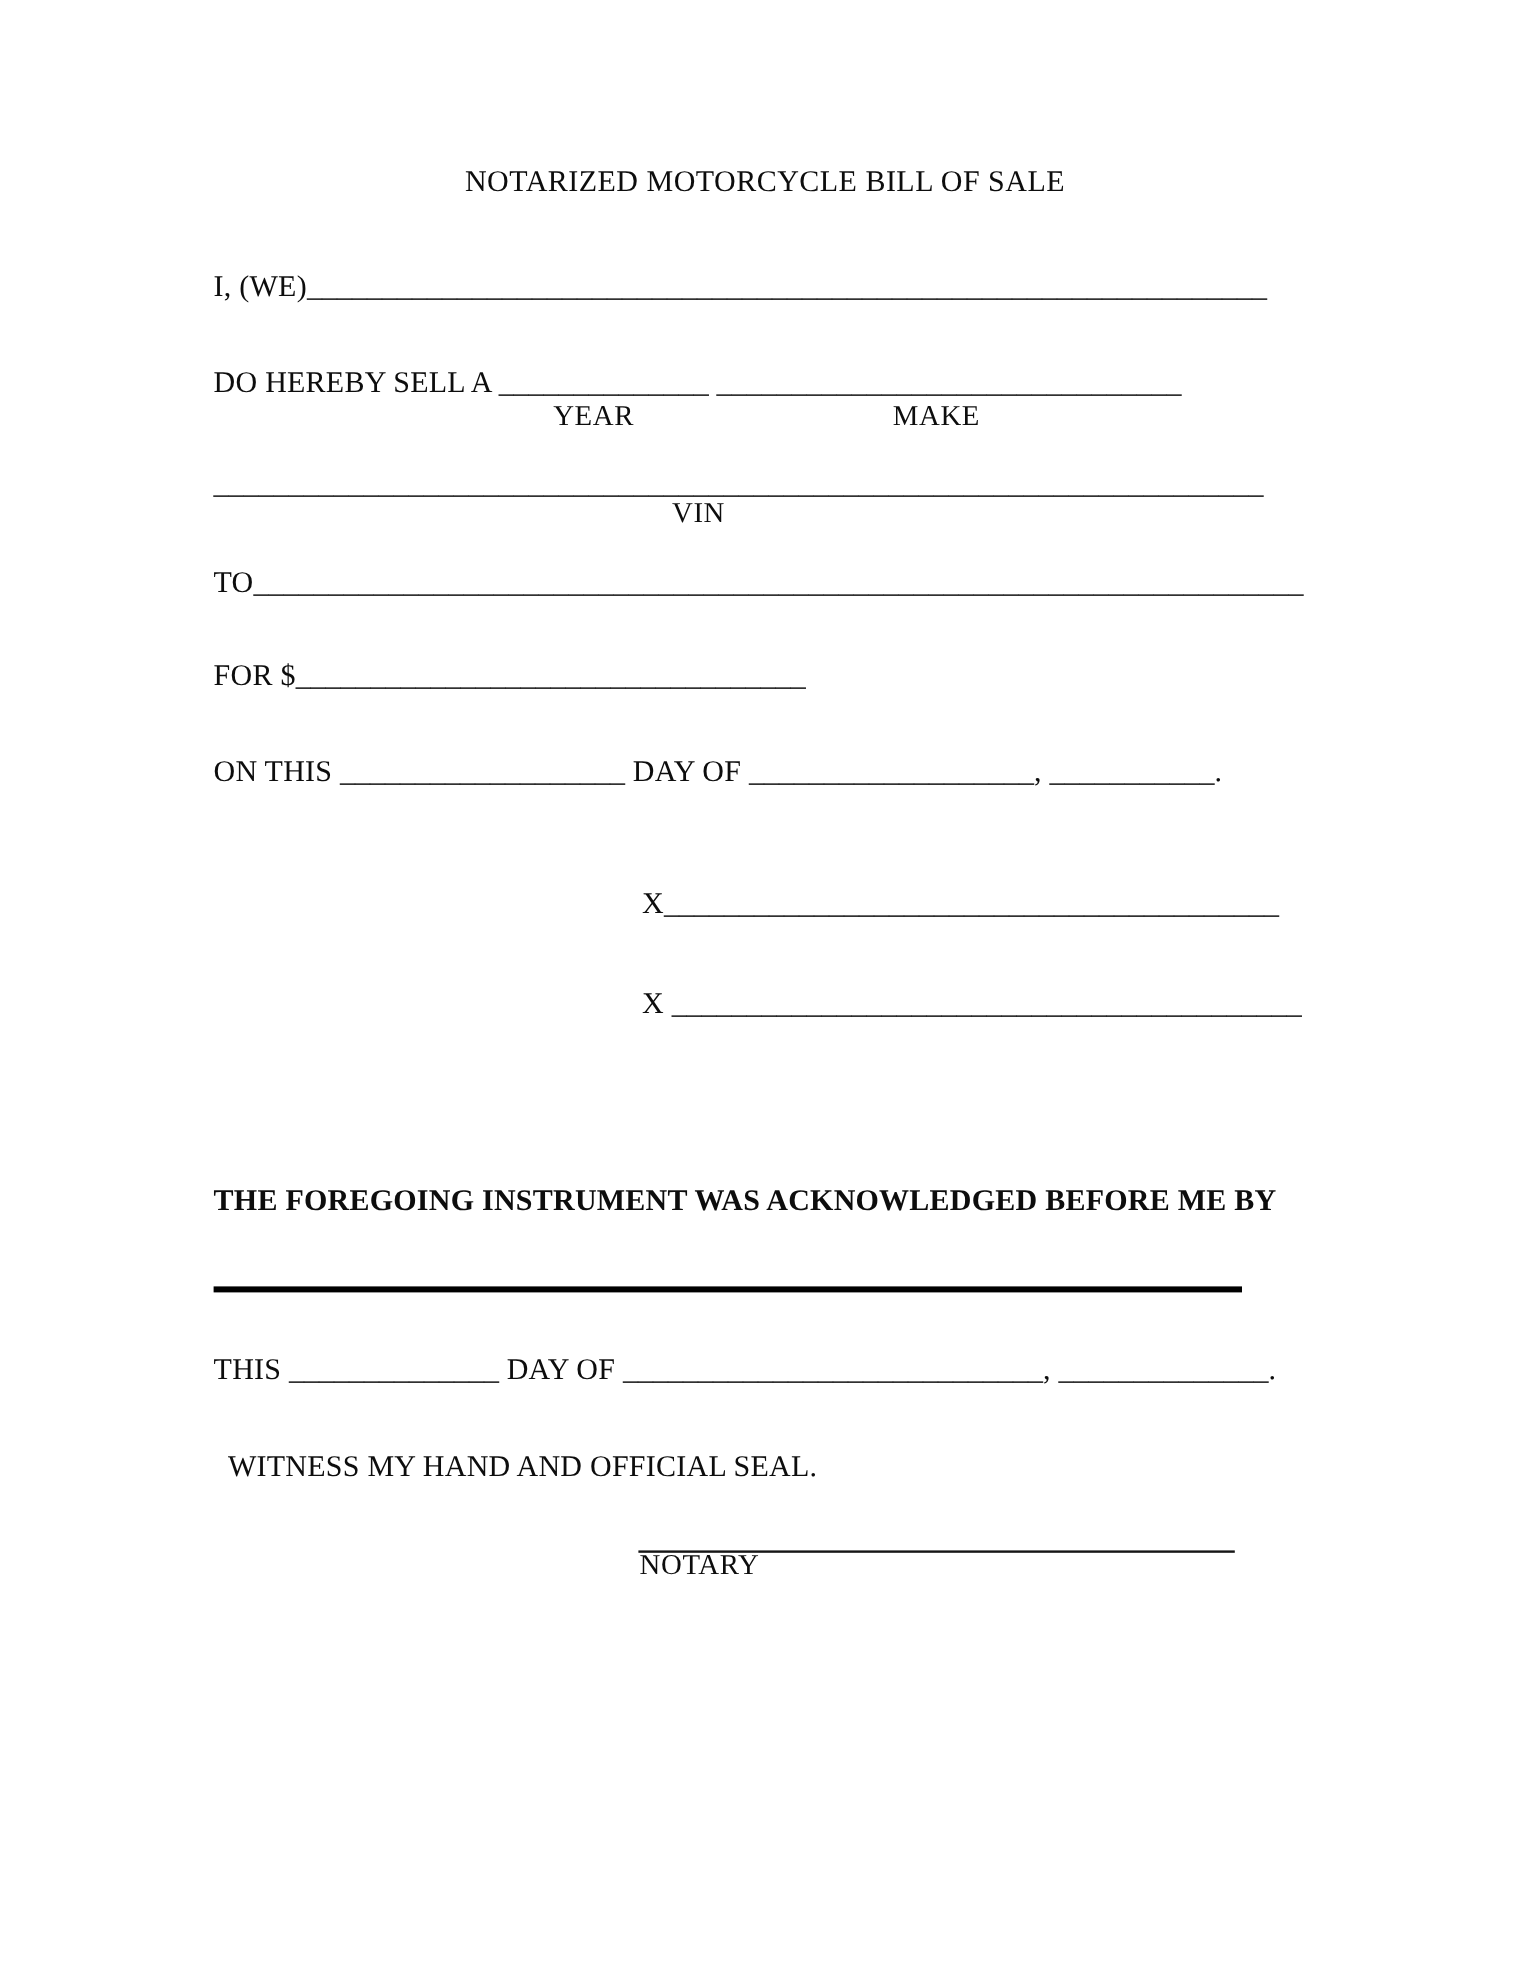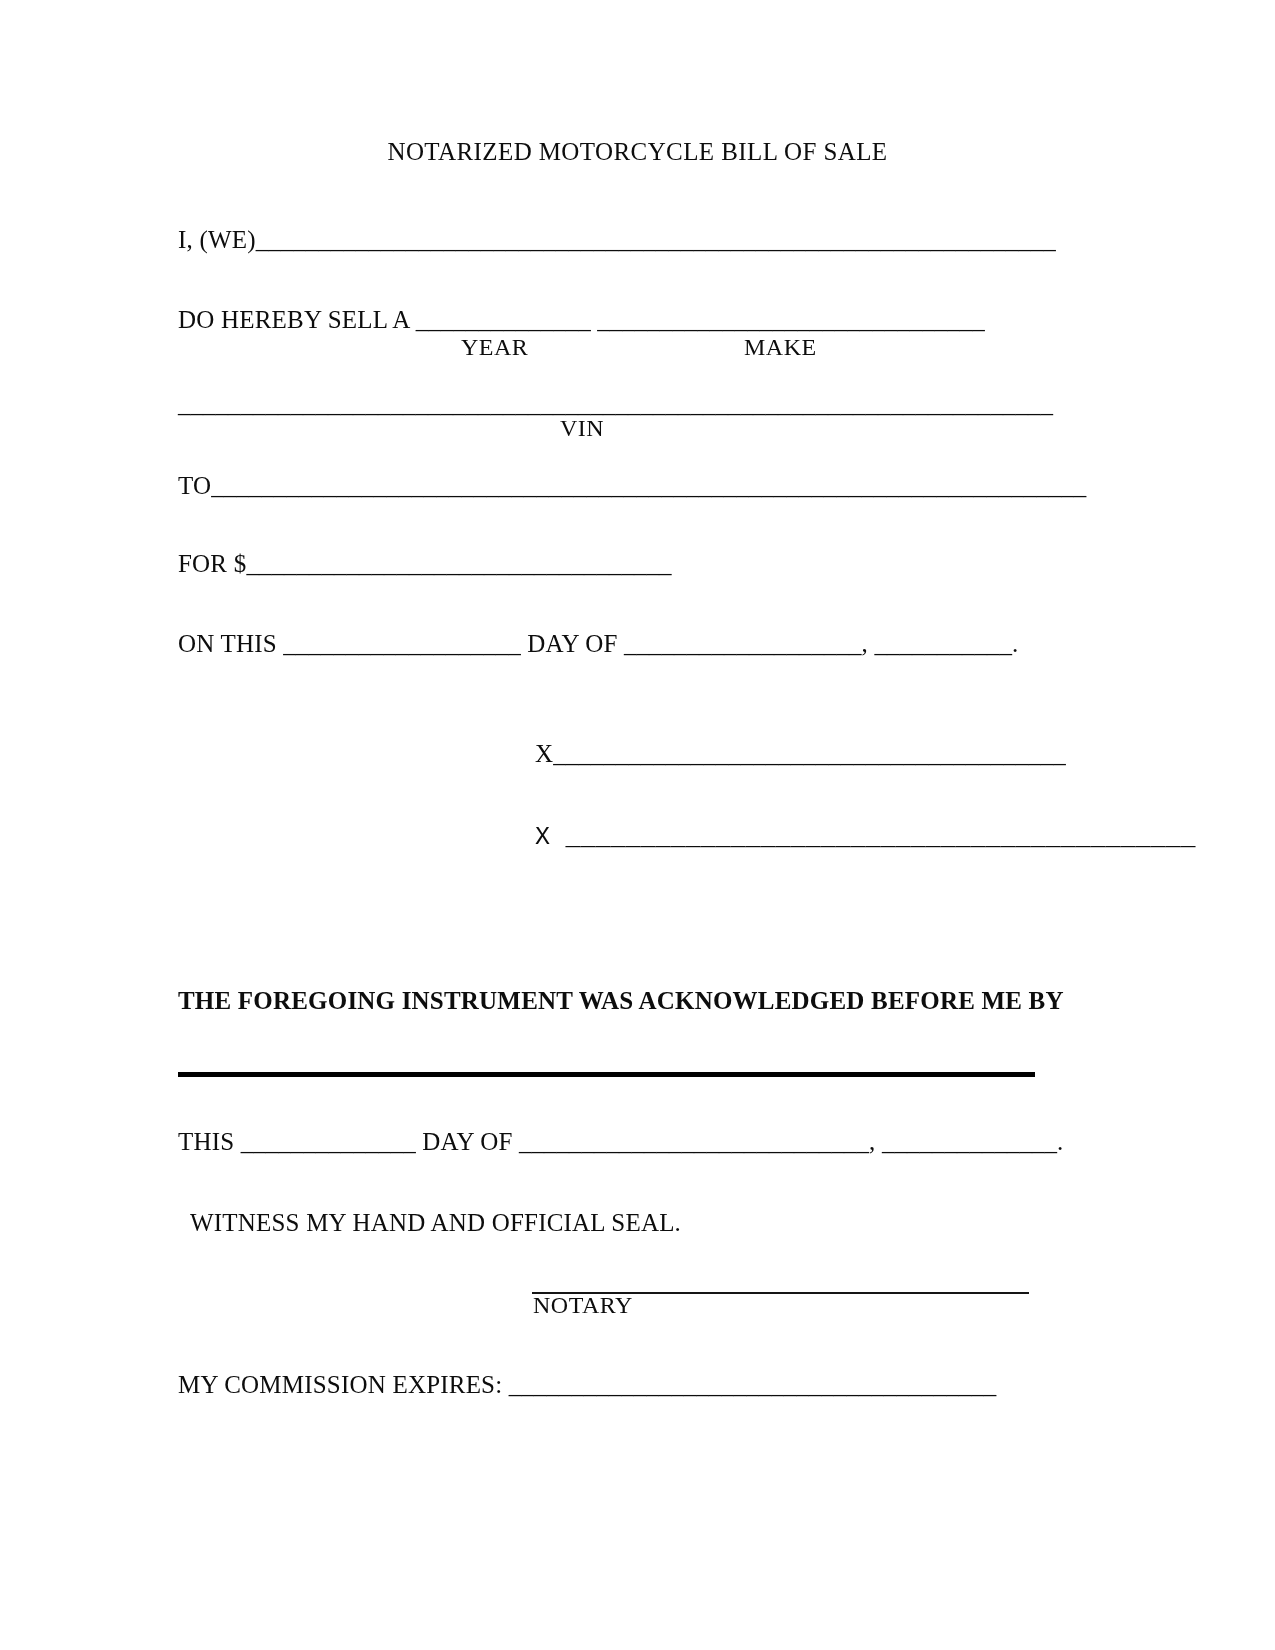--- a/index.html
+++ b/index.html
@@ -91,35 +91,32 @@
   </div>
 
   <div class="row" style="top:630px; left:178px;">
     <span>ON THIS</span><span> </span><span class="fill">___________________</span><span> </span><span>DAY OF</span><span> </span><span class="fill">___________________</span><span>,</span><span> </span><span class="fill">___________</span><span>.</span>
   </div>
 
   <div class="row" style="top:740px; left:535px;">
     <span>X</span><span class="fill">_________________________________________</span>
   </div>
 
-  <div class="row" style="top:823px; left:535px;font-family:Liberation Mono, monospace;">
+  <div class="row" style="top:823px; left:535px;">
     <span>X</span><span> </span><span class="fill">__________________________________________</span>
   </div>
 
   <div class="row" style="top:987px; left:178px;font-weight:bold;">THE FOREGOING INSTRUMENT WAS ACKNOWLEDGED BEFORE ME BY</div>
 
   <div class="thick-rule" style="top:1072px; left:178px; width:857px;"></div>
 
   <div class="row" style="top:1128px; left:178px;">
     <span>THIS</span><span> </span><span class="fill">______________</span><span> </span><span>DAY OF</span><span> </span><span class="fill">____________________________</span><span>,</span><span> </span><span class="fill">______________</span><span>.</span>
   </div>
 
   <div class="row" style="top:1209px; left:190px;">WITNESS MY HAND AND OFFICIAL SEAL.</div>
 
   <div class="thin-rule" style="top:1292px; left:532px; width:497px;"></div>
 
   <div class="caption" style="top:1292px; left:533px;text-align:right;">NOTARY</div>
 
-  <div class="row" style="top:1371px; left:178px;">
-    <span>MY COMMISSION EXPIRES:</span><span> </span><span class="fill">_______________________________________</span>
-  </div>
 
 </div>
 
 </body></html>

